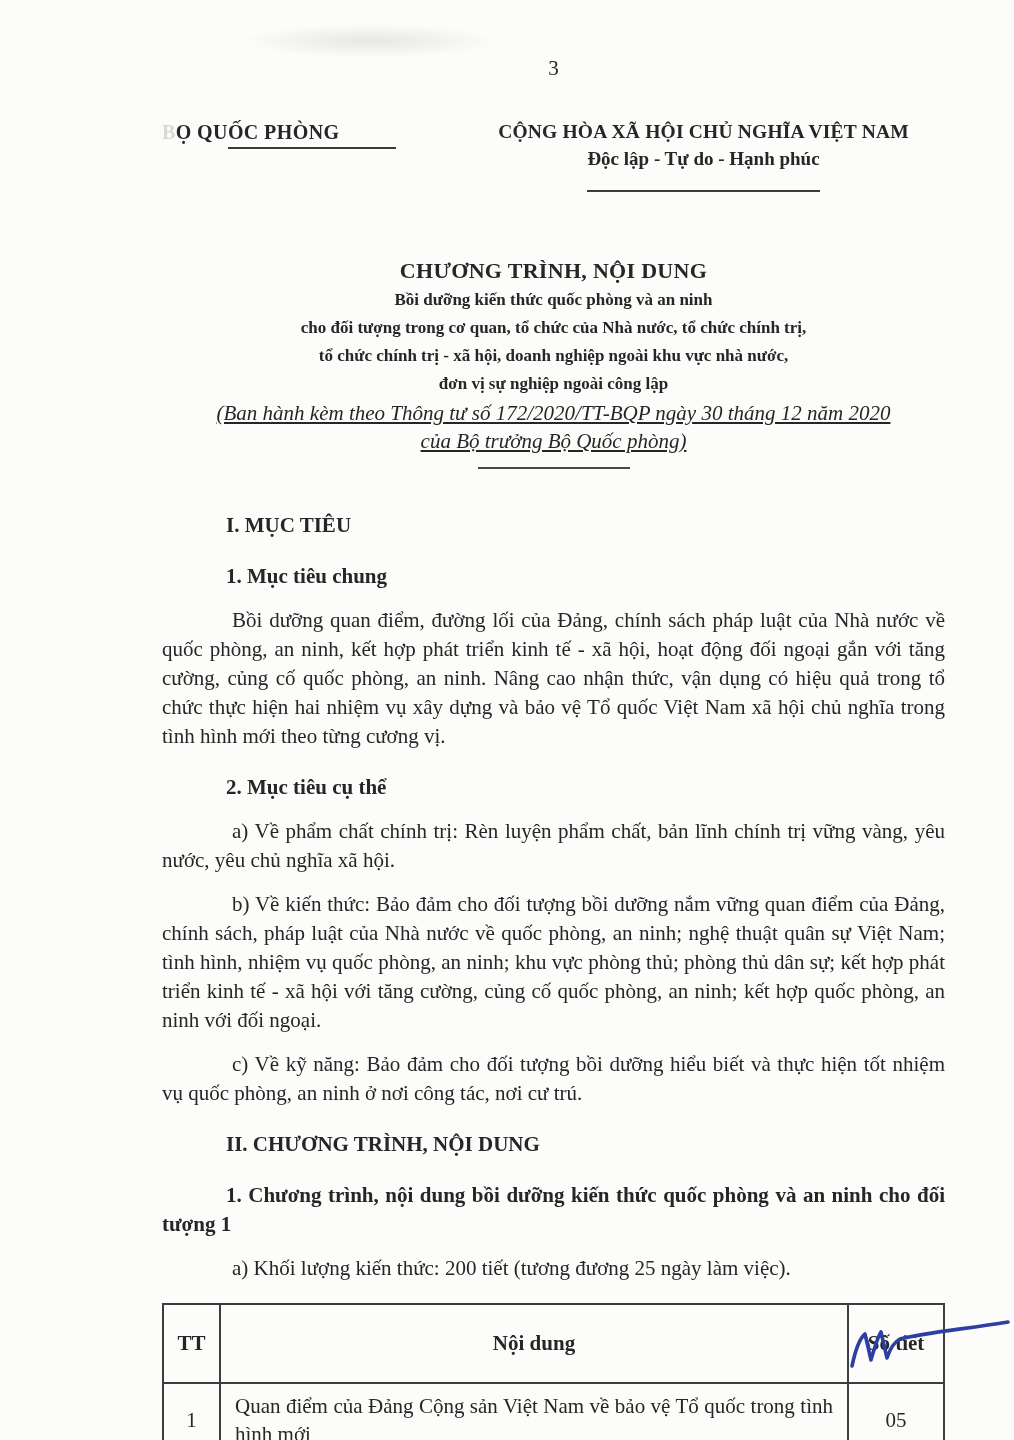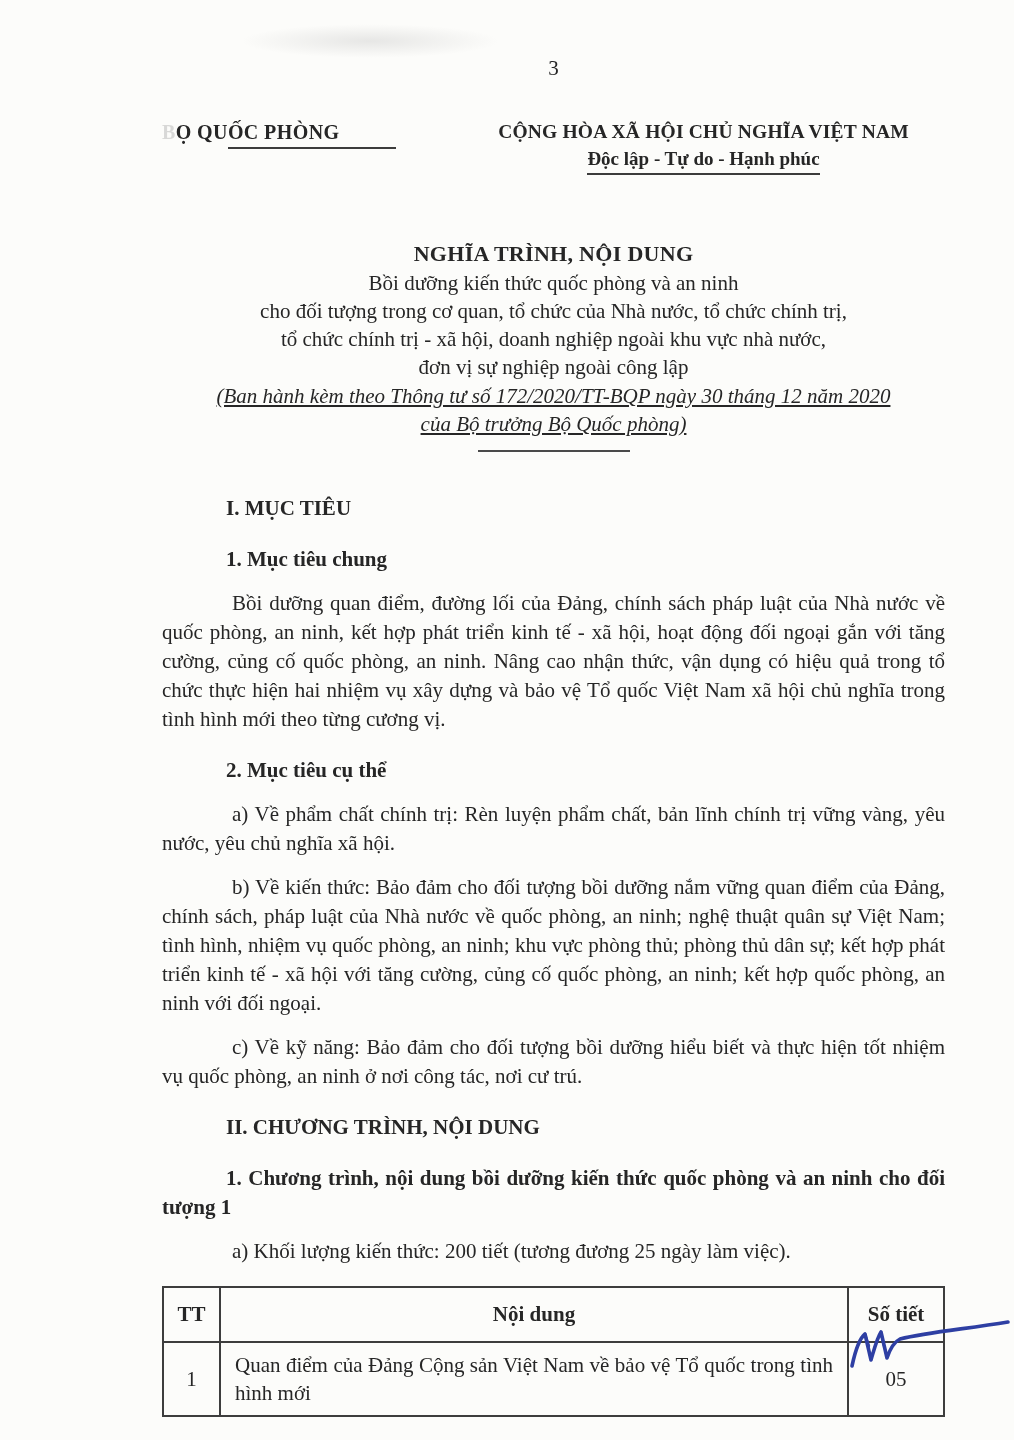--- a/index.html
+++ b/index.html
@@ -25,42 +25,42 @@
 
   
   .header{display:flex;margin-top:40px;align-items:flex-start;}
   .header-left{width:300px;text-align:left;}
   .org-name{font-weight:bold;font-size:20px;letter-spacing:.4px;white-space:nowrap;}
   .org-ghost{opacity:.16;}
   .org-underline{width:168px;border-top:2px solid #3c3c3c;margin:3px auto 0;}
   .header-right{flex:1;text-align:center;}
   .country{font-weight:bold;font-size:19.5px;letter-spacing:.2px;white-space:nowrap;}
   .motto{display:inline-block;font-weight:bold;font-size:19px;margin-top:5px;
-    padding-bottom:3px;border-bottom:2px solid #3c3c3c;}
+    padding-bottom:20px;border-bottom:2px solid #3c3c3c;}
 
   
   .title-block{margin-top:64px;text-align:center;}
   .title-block .t1{font-weight:bold;font-size:22px;letter-spacing:.3px;}
-  .title-block .t{font-weight:normal;font-size:21px;line-height:28px;}
+  .title-block .t{font-weight:bold;font-size:17px;line-height:28px;}
   .title-block .t1{line-height:30px;}
   .issuance{font-style:italic;font-size:21px;line-height:28px;margin-top:1px;text-decoration:underline;}
   .title-rule{width:152px;border-top:2px solid #4a4a4a;margin:12px auto 0;}
 
   
   .doc-heading{font-weight:bold;font-size:21px;line-height:29px;
     text-indent:64px;margin:22px 0 0;}
   .doc-heading.justify{text-align:justify;}
   .s1-first{margin-top:42px;}
   .para{font-size:21px;line-height:29px;text-align:justify;
     text-indent:70px;margin:15px 0 0;}
 
   
   .prog-table{width:100%;border-collapse:collapse;margin-top:20px;font-size:21px;}
   .prog-table th,.prog-table td{border:2px solid #3d3d3d;}
-  .prog-table th{font-weight:bold;padding:14px 4px;font-size:21px;}
+  .prog-table th{font-weight:bold;padding:26px 4px;font-size:21px;}
   .col-tt{width:57px;}
   .col-tiet{width:96px;}
   .cell-center{text-align:center;}
   .cell-content{padding:8px 14px;line-height:28px;text-align:justify;}
 
   
   .signature{position:absolute;left:838px;top:1316px;width:176px;height:64px;}
 </style>
 </head>
 <body>
@@ -77,21 +77,21 @@
         <div class="org-name"><span class="org-ghost">B</span><span>Ọ QUỐC PHÒNG</span></div>
         <div class="org-underline"></div>
       </div>
       <div class="header-right">
         <div class="country">CỘNG HÒA XÃ HỘI CHỦ NGHĨA VIỆT NAM</div>
         <div class="motto">Độc lập - Tự do - Hạnh phúc</div>
       </div>
     </div>
 
     <div class="title-block">
-      <div class="t1">NGHĨA TRÌNH, NỘI DUNG</div>
+      <div class="t1">CHƯƠNG TRÌNH, NỘI DUNG</div>
       <div class="t">Bồi dưỡng kiến thức quốc phòng và an ninh</div>
       <div class="t">cho đối tượng trong cơ quan, tổ chức của Nhà nước, tổ chức chính trị,</div>
       <div class="t">tổ chức chính trị - xã hội, doanh nghiệp ngoài khu vực nhà nước,</div>
       <div class="t">đơn vị sự nghiệp ngoài công lập</div>
       <div class="issuance">
         <div>(Ban hành kèm theo Thông tư số 172/2020/TT-BQP ngày 30 tháng 12 năm 2020</div>
         <div>của Bộ trưởng Bộ Quốc phòng)</div>
       </div>
       <div class="title-rule"></div>
     </div>

